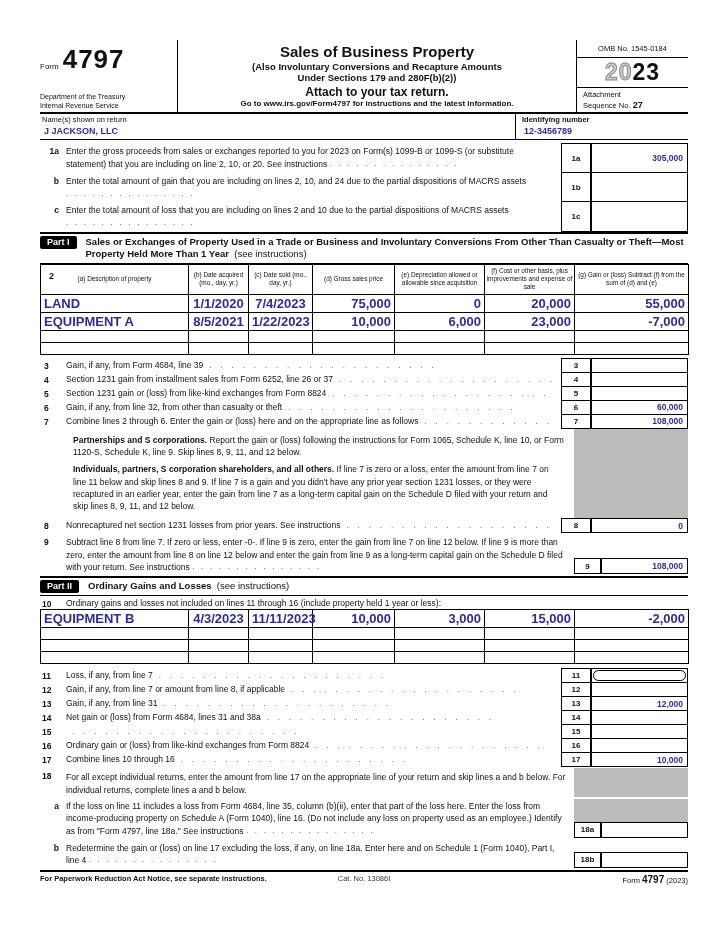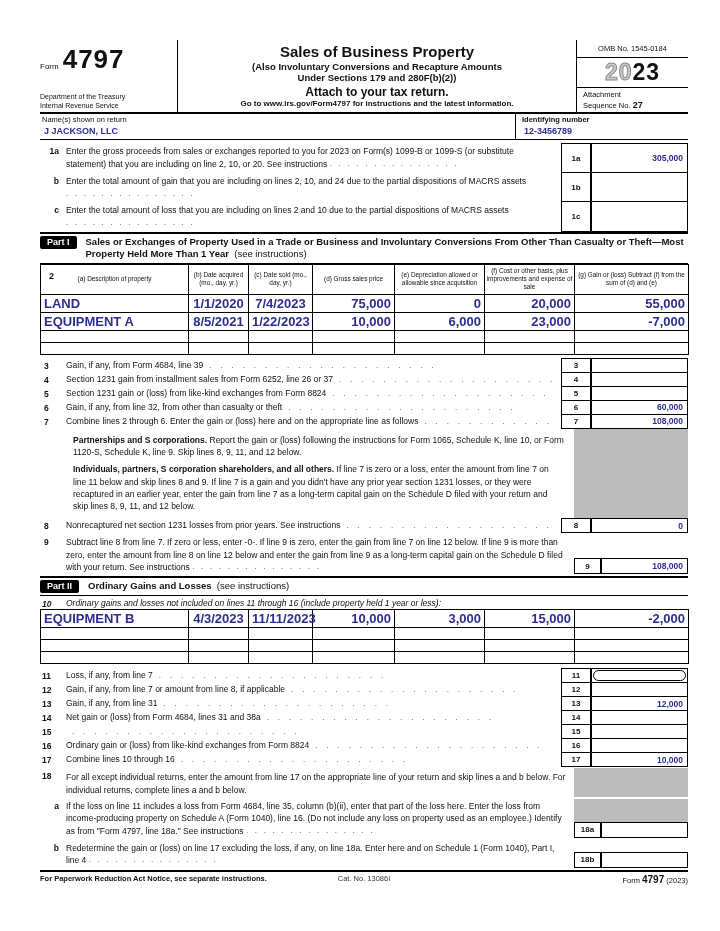--- a/index.html
+++ b/index.html
@@ -318,21 +318,21 @@
             </div>
       </div>
     </div>
   </div>
 
   <div class="part-bar" style="border-top:2px solid #000;margin-top:2px;">
     <span class="part-badge">Part II</span>
     <span class="part-title"><span>Ordinary Gains and Losses</span>&nbsp;&nbsp;<span class="part-note">(see instructions)</span></span>
   </div>
 
-  <div class="line-row" style="min-height:13px;font-style:italic;">
+  <div class="line-row" style="min-height:13px;">
     <div class="lnum" style="text-align:left;padding-left:2px;">10</div>
     <div class="line-text" style="white-space:normal;">Ordinary gains and losses not included on lines 11 through 16 (include property held 1 year or less):</div>
   </div>
 
   <table class="prop">
     <colgroup>
           <col style="width:148px">
           <col style="width:60px">
           <col style="width:64px">
           <col style="width:82px">

